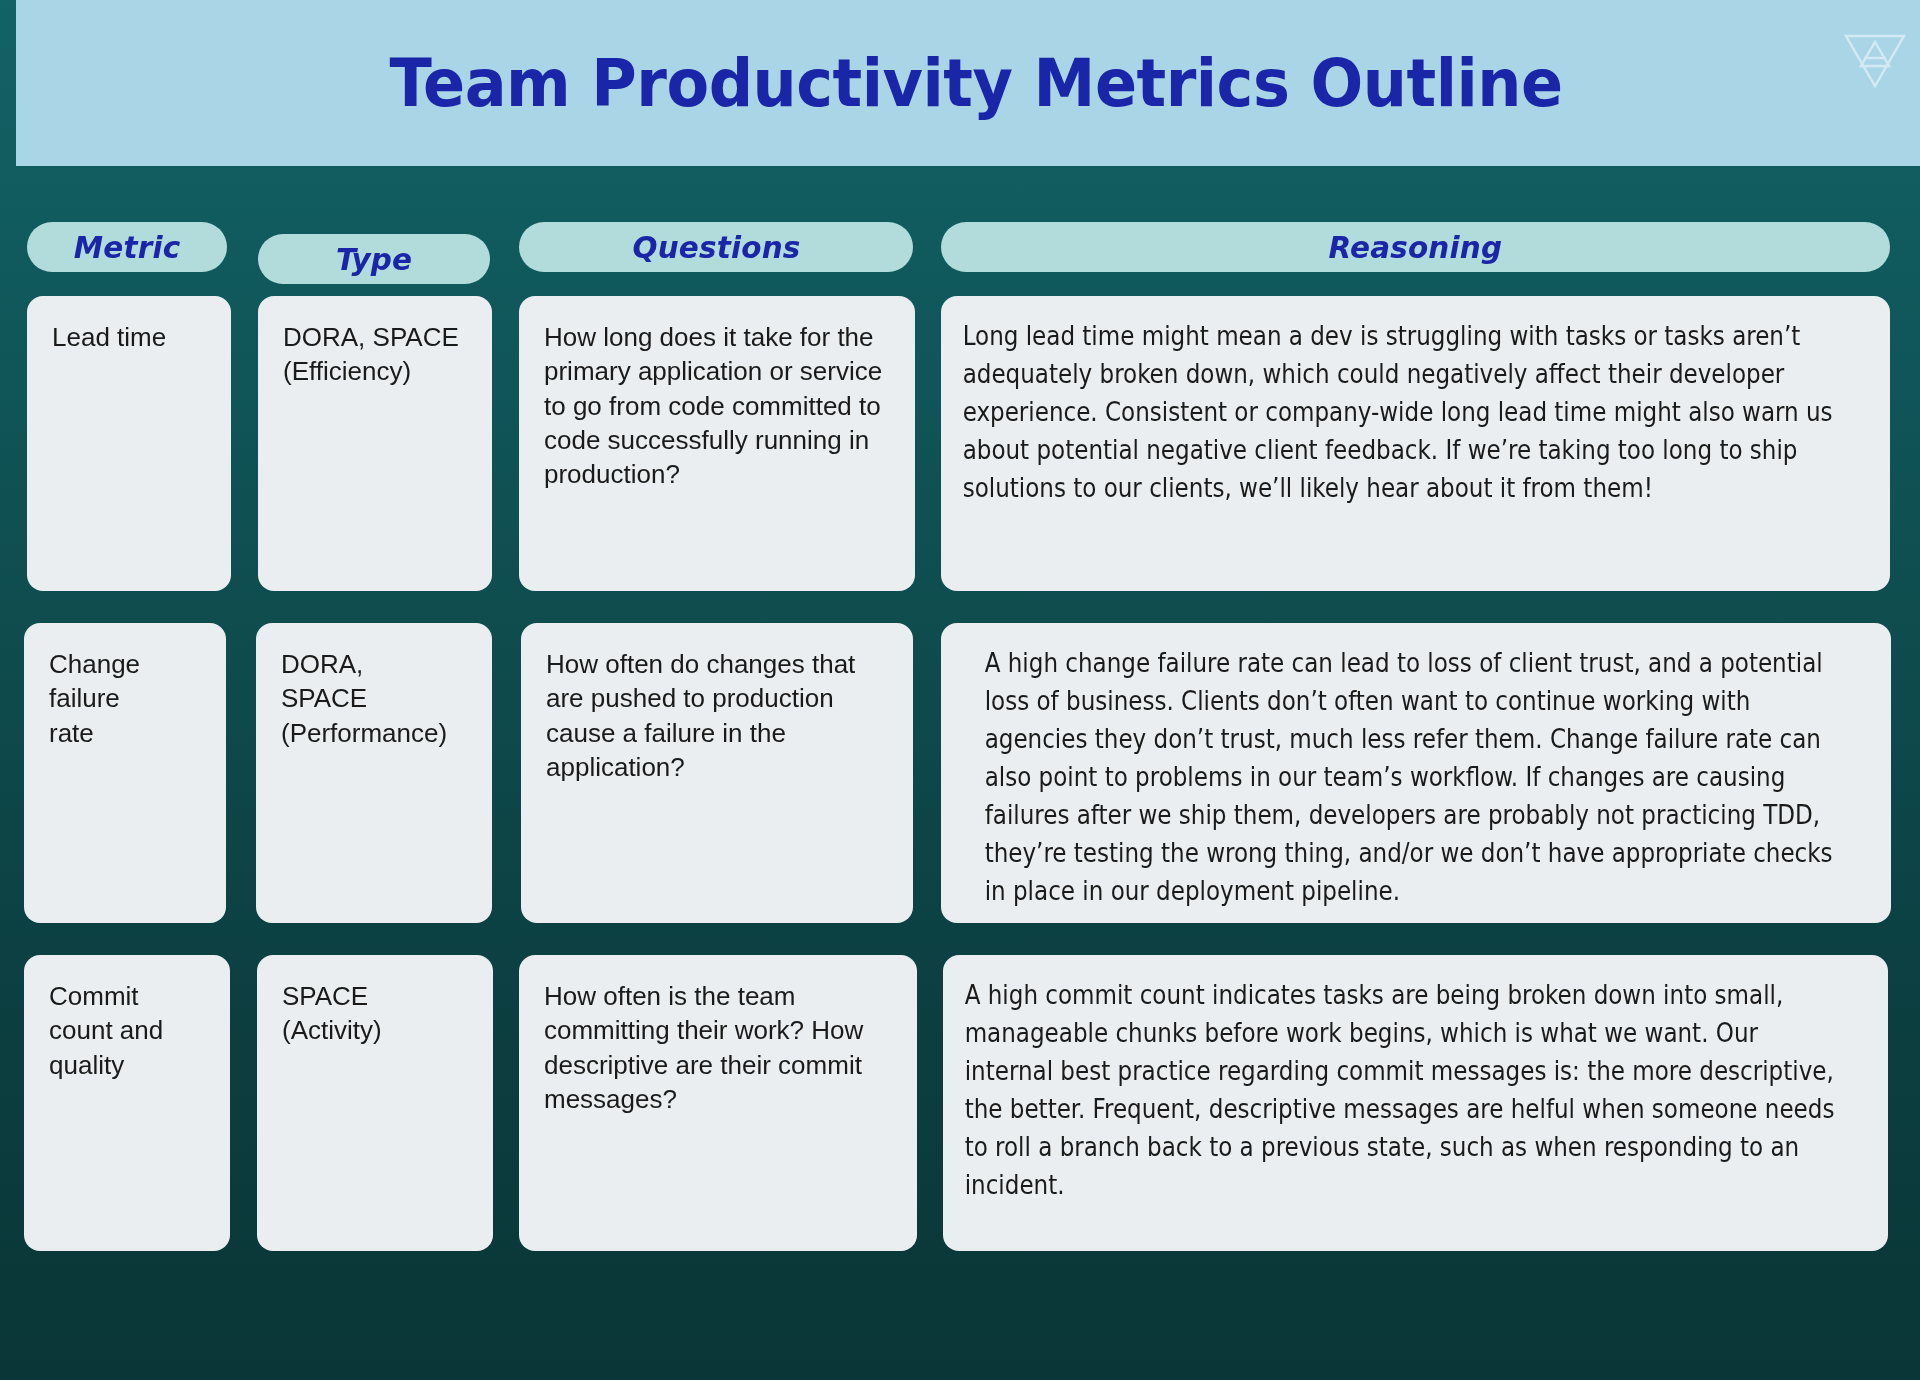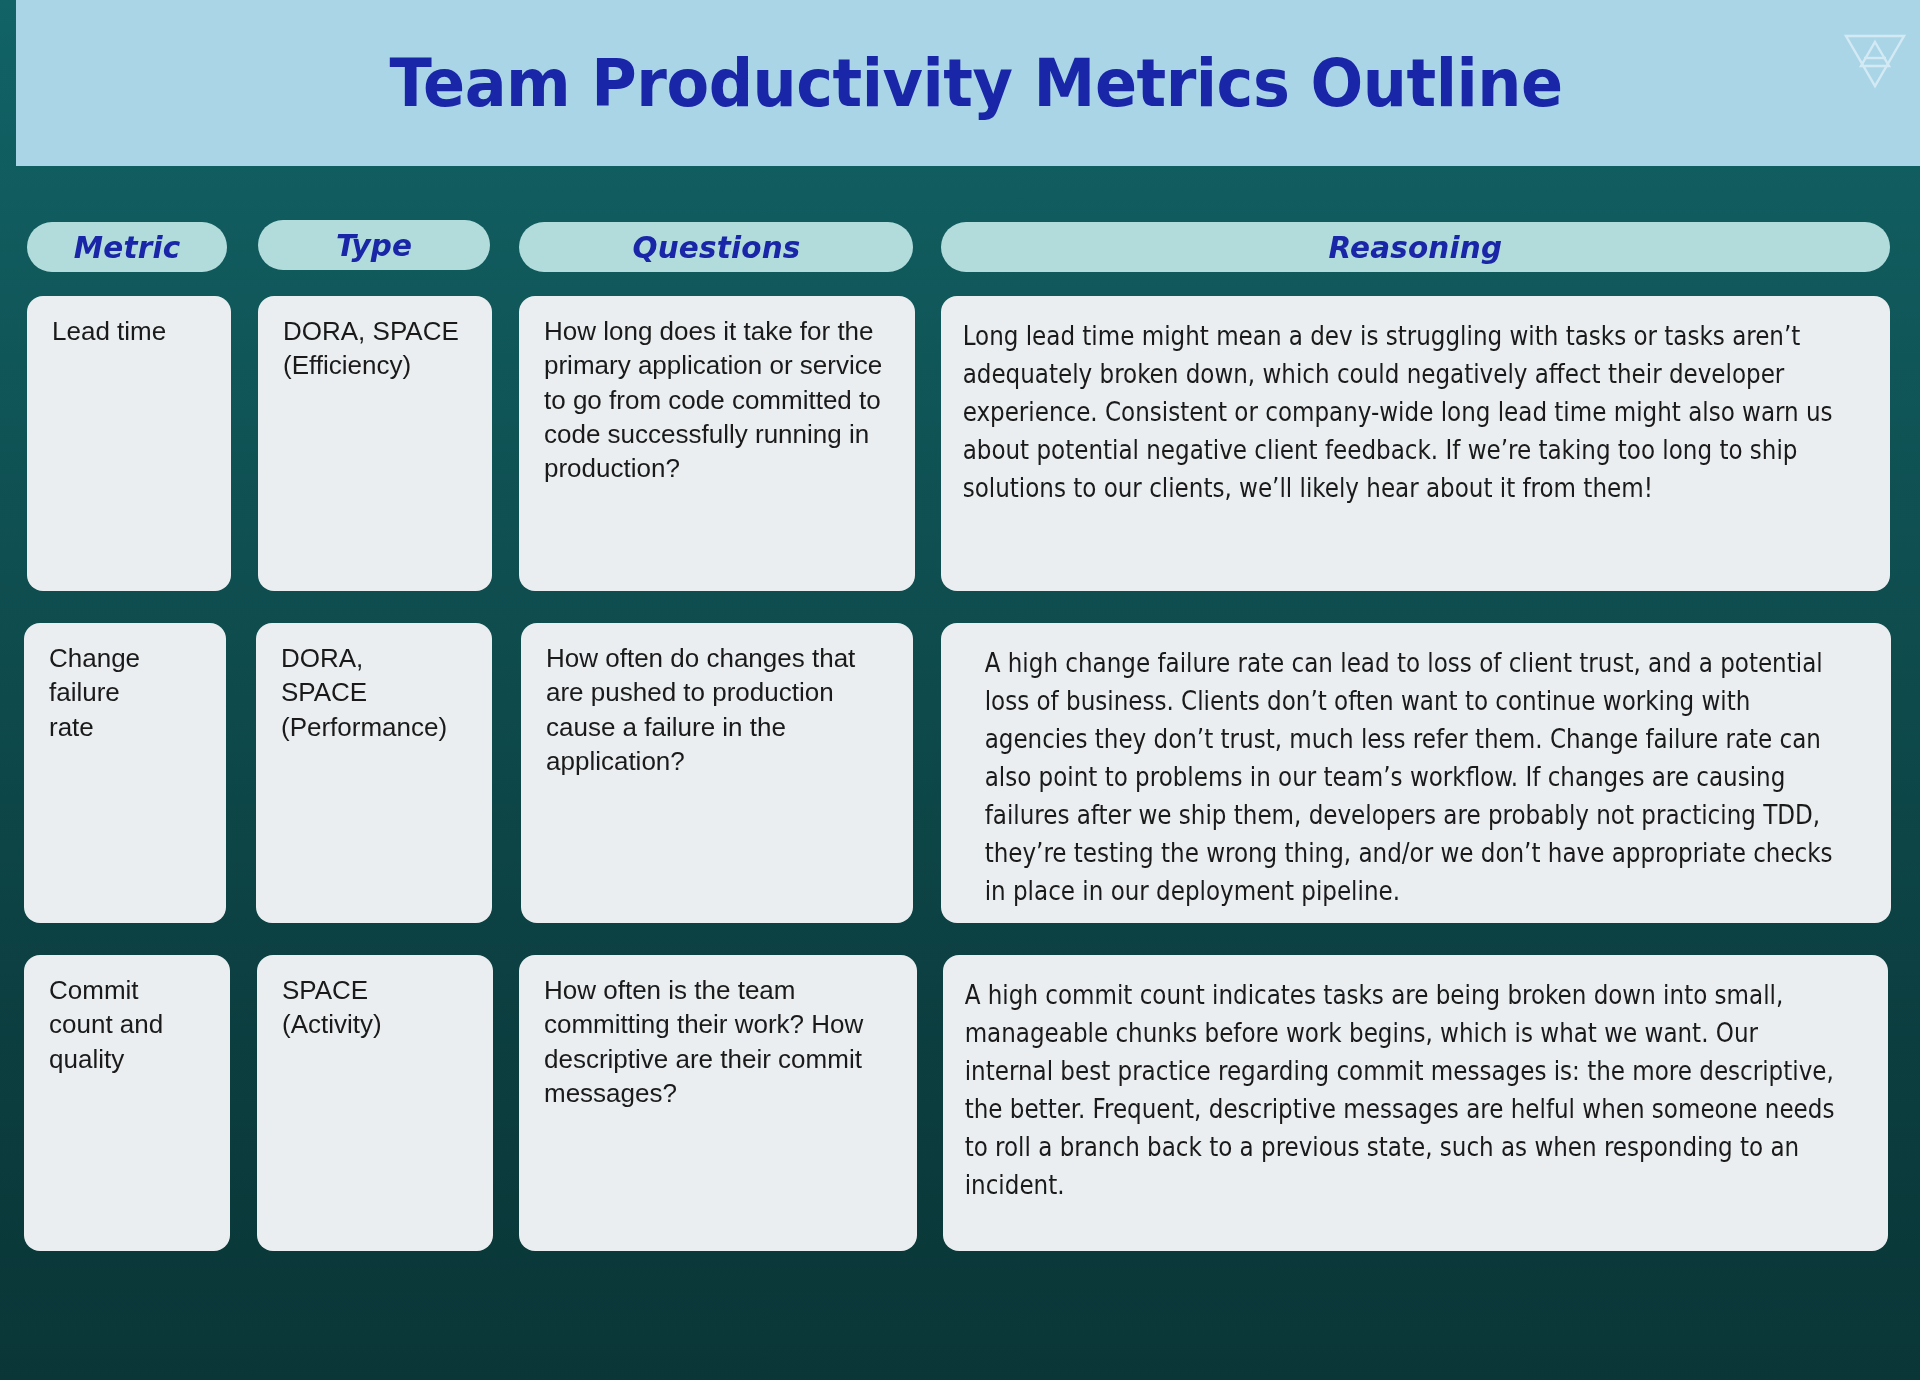--- a/index.html
+++ b/index.html
@@ -78,37 +78,37 @@
   .pill-label {
     font-family: "DejaVu Sans", sans-serif;
     font-weight: bold;
     font-size: 31px;
     color: #1a26a8;
     transform: scaleX(0.95);
     letter-spacing: 0.2px;
   }
 
   .pill.metric    { left: 27px;  top: 4px;  width: 200px; }
-  .pill.type      { left: 258px; top: 2px;  width: 232px; }
+  .pill.type      { left: 258px; top: 16px;  width: 232px; }
   .pill.questions { left: 519px; top: 4px;  width: 394px; }
   .pill.reasoning { left: 941px; top: 4px;  width: 949px; }
 
   
   .card {
     position: absolute;
     background: #eaeef0;
     border-radius: 16px;
   }
 
   .cell-text {
     font-family: "Liberation Sans", sans-serif;
     font-size: 26px;
     line-height: 1.32;
     color: #1a1a1a;
-    padding: 18px 19px 14px 25px;
+    padding: 24px 19px 14px 25px;
     white-space: pre-line;
   }
 
   .cell-text.reason {
     font-family: "DejaVu Sans Condensed", "DejaVu Sans", sans-serif;
     font-size: 26px;
     line-height: 1.46;
     padding: 22px 28px 14px 22px;
     white-space: normal;
     transform: scaleX(0.985);

